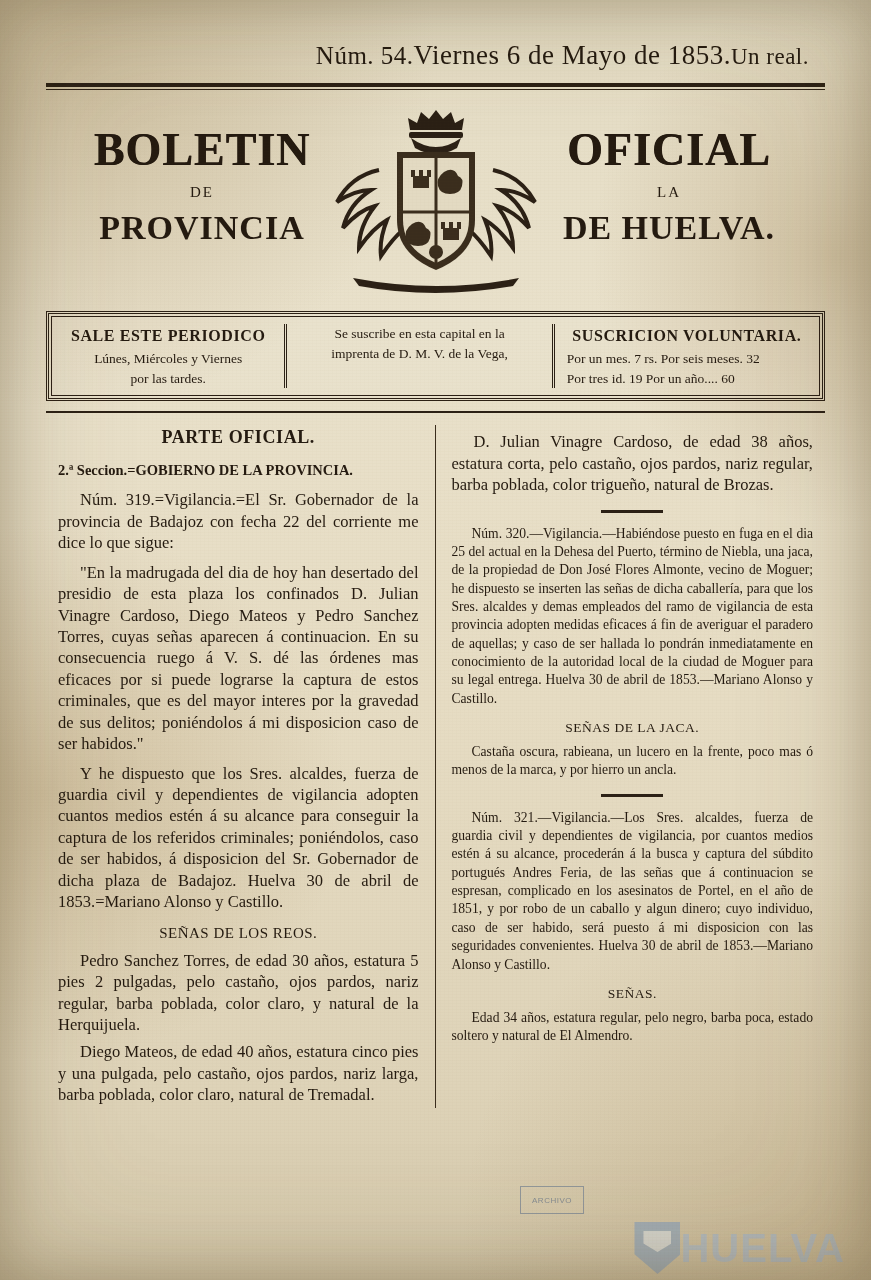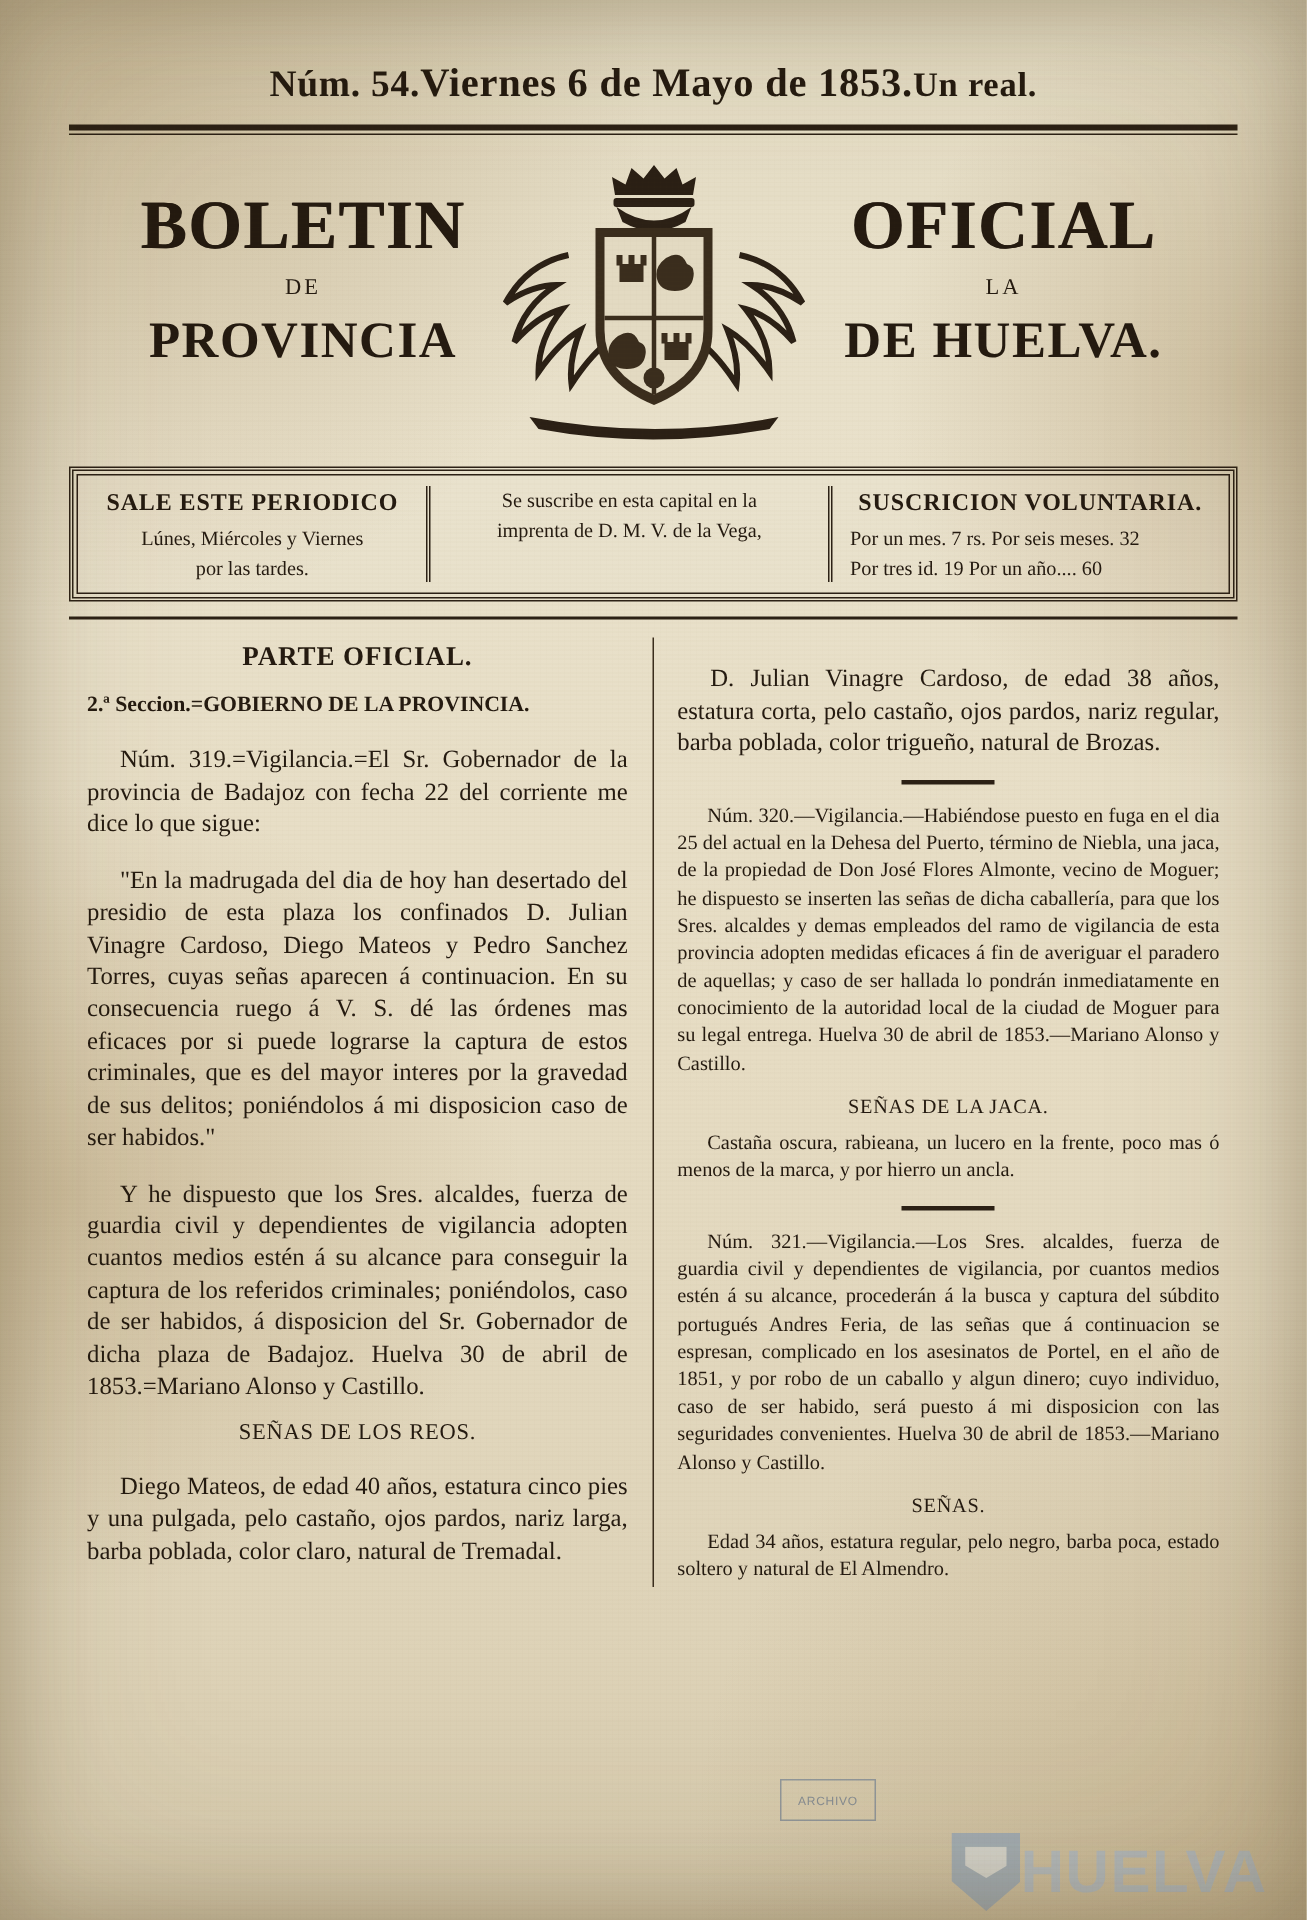--- a/index.html
+++ b/index.html
@@ -36,23 +36,23 @@
   }
   .content {
     position: relative;
     padding: 0 42px;
   }
 
   
   .topline {
     display: flex;
     align-items: baseline;
-    justify-content: center;
+    justify-content: flex-end;
     padding: 40px 20px 0 20px;
-    font-weight: bold;
+    font-weight: normal;
     letter-spacing: .5px;
   }
   .topline .num { font-size: 25px; }
   .topline .date { font-size: 27px; }
   .topline .price { font-size: 23px; }
 
   .rule-thick {
     margin: 12px 4px 0 4px;
     height: 4px;
     background: #2b2015;
@@ -163,21 +163,21 @@
     font-weight: bold;
     letter-spacing: .6px;
     margin: 2px 0 14px 0;
   }
   .sub-sect {
     font-size: 14.5px;
     font-weight: bold;
     margin: 0 0 10px 0;
   }
   p.body {
-    margin: 16px 0 2px 0;
+    margin: 6px 0 2px 0;
     text-indent: 22px;
     text-align: justify;
     font-size: 16.5px;
     line-height: 1.30;
     hyphens: auto;
   }
   p.body.tight { margin-bottom: 8px; }
   p.small {
     margin: 0 0 2px 0;
     text-indent: 20px;
@@ -344,20 +344,21 @@
 
     <div class="cols">
 
       <div class="col left">
         <div class="sect-title">PARTE OFICIAL.</div>
         <div class="sub-sect">2.ª  Seccion.=GOBIERNO DE LA PROVINCIA.</div>
         <p class="body tight">Núm. 319.=Vigilancia.=El Sr. Gobernador de la provincia de Badajoz con fecha 22 del corriente me dice lo que sigue:</p>
         <p class="body tight">"En la madrugada del dia de hoy han desertado del presidio de esta plaza los confinados D. Julian Vinagre Cardoso, Diego Mateos y Pedro Sanchez Torres, cuyas señas aparecen á continuacion. En su consecuencia ruego á V. S. dé las órdenes mas eficaces por si puede lograrse la captura de estos criminales, que es del mayor interes por la gravedad de sus delitos; poniéndolos á mi disposicion caso de ser habidos."</p>
         <p class="body tight">Y he dispuesto que los Sres. alcaldes, fuerza de guardia civil y dependientes de vigilancia adopten cuantos medios estén á su alcance para conseguir la captura de los referidos criminales; poniéndolos, caso de ser habidos, á disposicion del Sr. Gobernador de dicha plaza de Badajoz. Huelva 30 de abril de 1853.=Mariano Alonso y Castillo.</p>
         <div class="center-head">SEÑAS DE LOS REOS.</div>
+        <p class="body">Pedro Sanchez Torres, de edad 30 años, estatura 5 pies 2 pulgadas, pelo castaño, ojos pardos, nariz regular, barba poblada, color claro, y natural de la Herquijuela.</p>
         <p class="body">Diego Mateos, de edad 40 años, estatura cinco pies y una pulgada, pelo castaño, ojos pardos, nariz larga, barba poblada, color claro, natural de Tremadal.</p>
       </div>
 
       <div class="col right">
         <p class="body">D. Julian Vinagre Cardoso, de edad 38 años, estatura corta, pelo castaño, ojos pardos, nariz regular, barba poblada, color trigueño, natural de Brozas.</p>
         <div class="divider"></div>
         <p class="small">Núm. 320.—Vigilancia.—Habiéndose puesto en fuga en el dia 25 del actual en la Dehesa del Puerto, término de Niebla, una jaca, de la propiedad de Don José Flores Almonte, vecino de Moguer; he dispuesto se inserten las señas de dicha caballería, para que los Sres. alcaldes y demas empleados del ramo de vigilancia de esta provincia adopten medidas eficaces á fin de averiguar el paradero de aquellas; y caso de ser hallada lo pondrán inmediatamente en conocimiento de la autoridad local de la ciudad de Moguer para su legal entrega. Huelva 30 de abril de 1853.—Mariano Alonso y Castillo.</p>
         <div class="center-head sm">SEÑAS DE LA JACA.</div>
         <p class="small">Castaña oscura, rabieana, un lucero en la frente, poco mas ó menos de la marca, y por hierro un ancla.</p>
         <div class="divider"></div>

